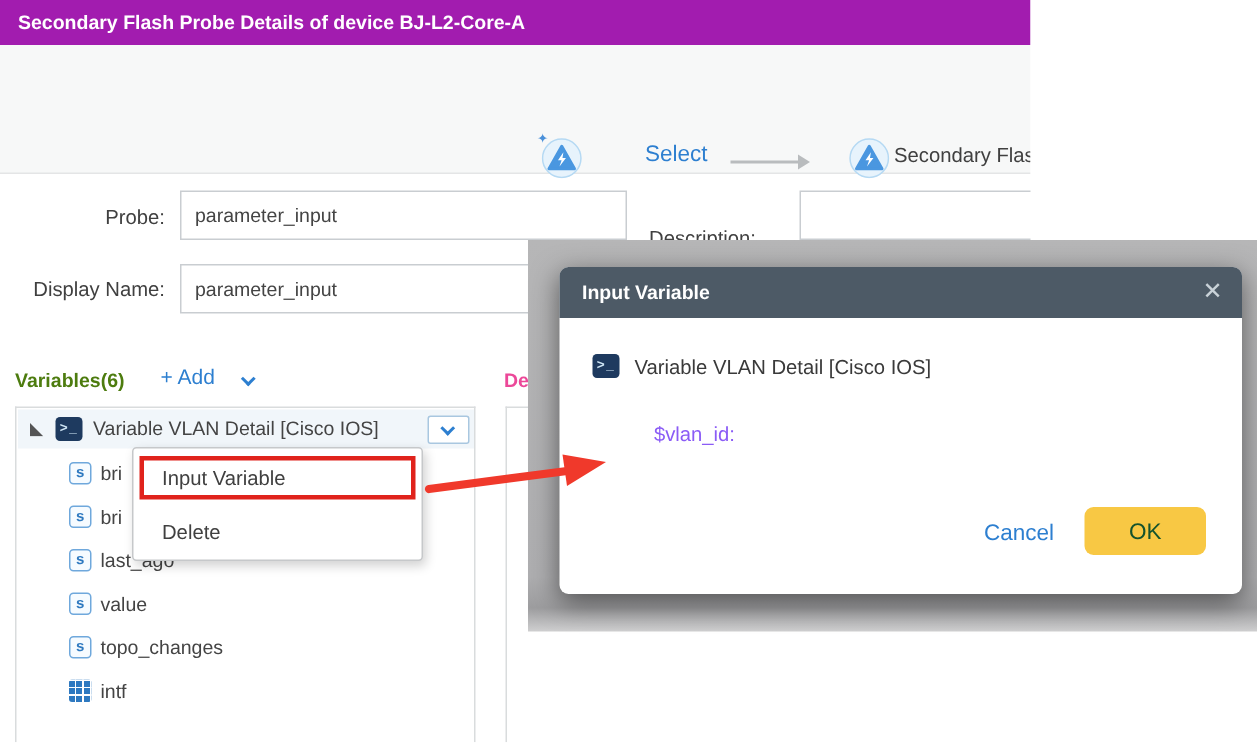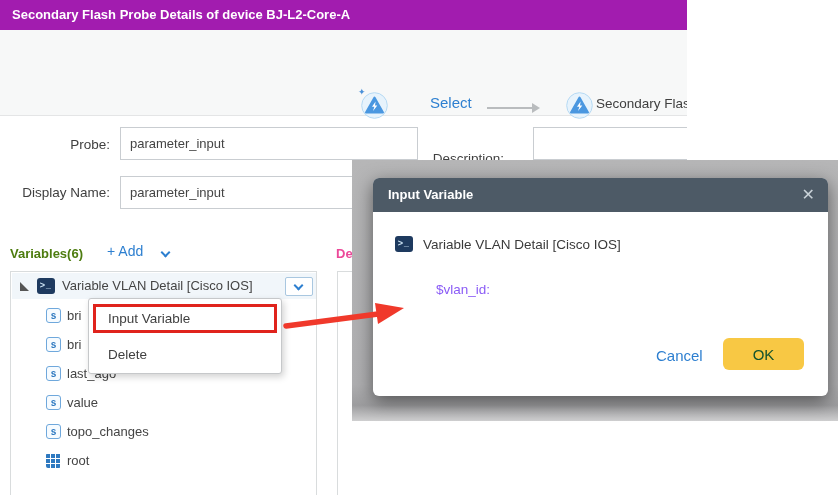--- a/index.html
+++ b/index.html
@@ -146,21 +146,21 @@
       <div class="tree-child" style="top:121px;">
         <span class="s-icon">s</span>
         <span class="tree-child-label">value</span>
       </div>
       <div class="tree-child" style="top:150px;">
         <span class="s-icon">s</span>
         <span class="tree-child-label">topo_changes</span>
       </div>
       <div class="tree-child" style="top:179px;">
         <span class="grid-icon"></span>
-        <span class="tree-child-label">root</span>
+        <span class="tree-child-label">intf</span>
       </div>
     </div>
 
     <span class="right-heading">De</span>
     <div class="right-panel-edge"></div>
   </div>
 
   <div class="ctx-menu">
     <div class="ctx-item" style="top:6px;">Input Variable</div>
     <div class="ctx-item" style="top:42px;">Delete</div>

